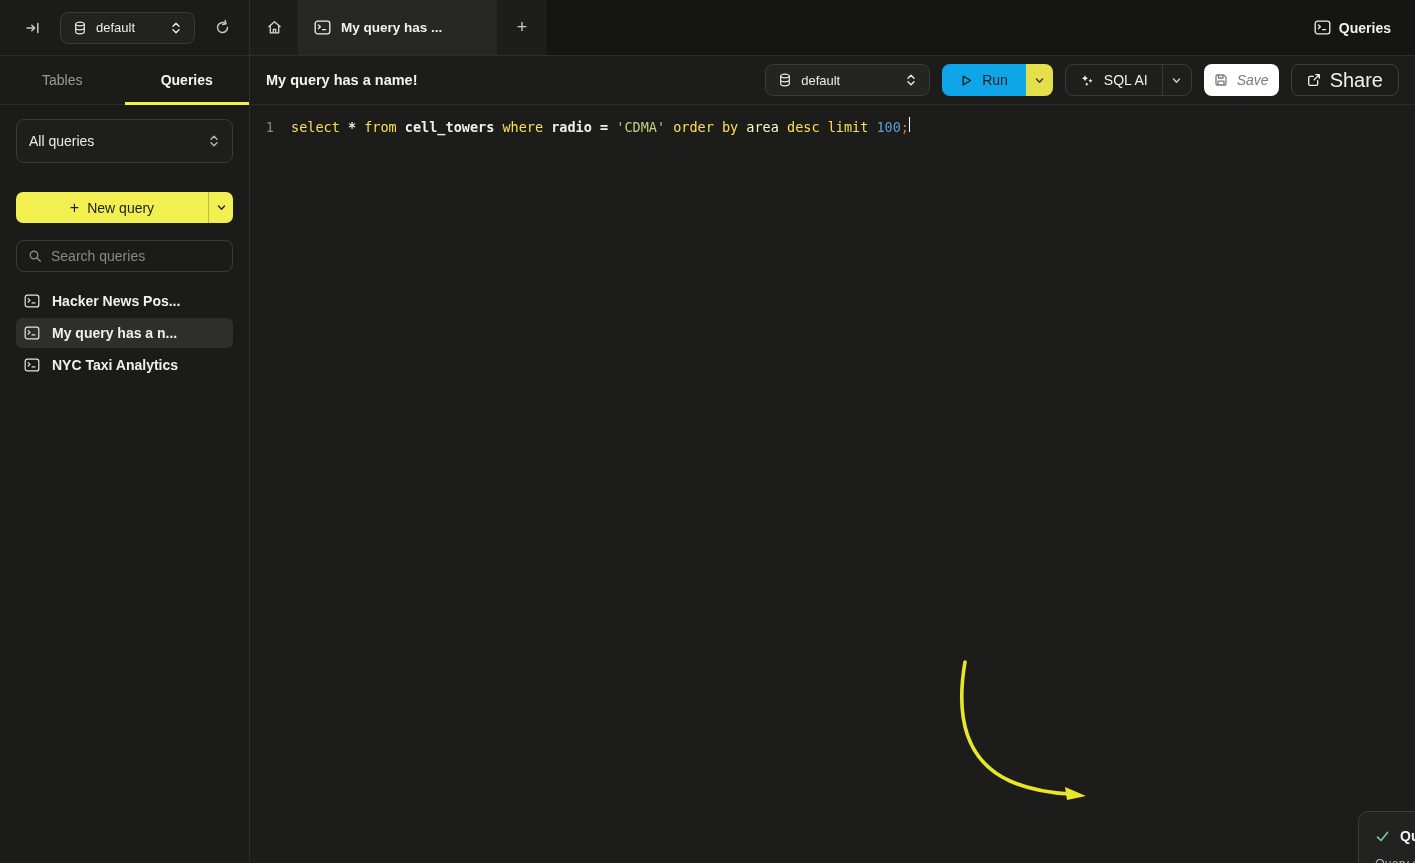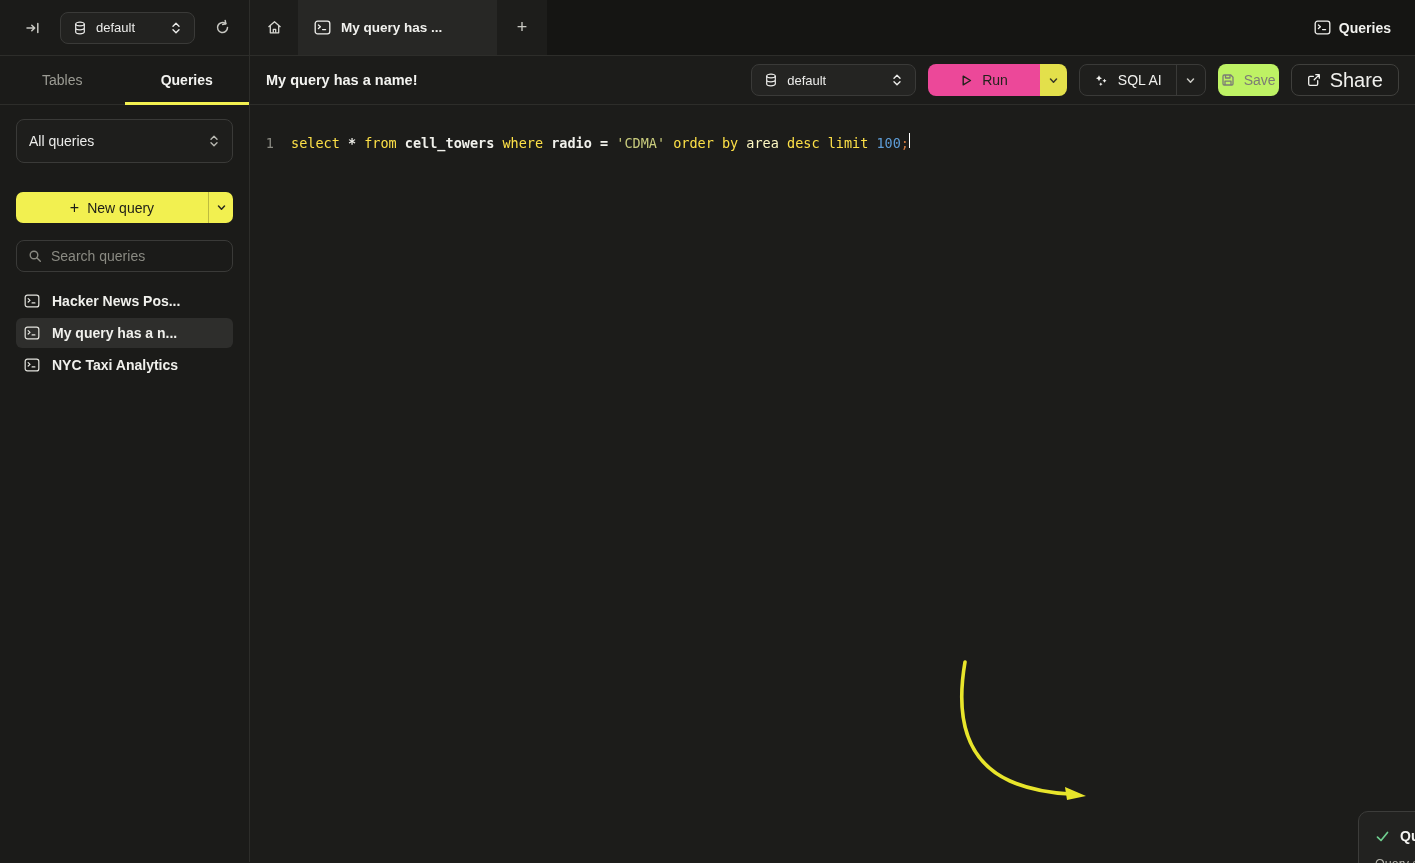--- a/index.html
+++ b/index.html
@@ -21,21 +21,21 @@
   .tabstrip { display:flex; align-items:stretch; }
   .home-btn { width:48px; display:flex; align-items:center; justify-content:center; background:#1d1d1b; color:#d8d8d2; cursor:pointer; border:none; }
   .editor-tab { width:199px; display:flex; align-items:center; gap:10px; padding:0 16px; background:#272725; color:#f1f1ee; font-size:13.5px; font-weight:600; cursor:pointer; }
   .newtab-btn { width:50px; display:flex; align-items:center; justify-content:center; background:#1d1d1b; color:#c9c9c3; font-size:18px; cursor:pointer; border:none; }
   .topbar-spacer { flex:1; background:#151513; }
   .topbar-right { display:flex; align-items:center; gap:8px; padding:0 24px; background:#151513; color:#f1f1ee; font-size:14px; font-weight:600; }
 
   
   .shell { display:flex; height:806px; }
   .sidebar { width:250px; flex:0 0 250px; background:#1b1b19; border-right:1px solid #2d2d2a; display:flex; flex-direction:column; }
-  .main { flex:1; display:flex; flex-direction:column; position:relative; background:#1c1c1a;gap:16px; }
+  .main { flex:1; display:flex; flex-direction:column; position:relative; background:#1c1c1a; }
 
   
   .side-tabs { display:flex; height:49px; border-bottom:1px solid #2d2d2a; }
   .side-tab { flex:1; display:flex; align-items:center; justify-content:center; font-size:14px; color:#9c9c94; cursor:pointer; position:relative; background:none; border:none; font-family:inherit; }
   .side-tab.active { color:#f3f3f0; font-weight:600; }
   .side-tab.active::after { content:""; position:absolute; left:0; right:0; bottom:-1px; height:3px; background:#f2f050; }
   .side-body { padding:14px 16px; display:flex; flex-direction:column; }
   .filter-select { display:flex; align-items:center; height:44px; padding:0 12px; border:1px solid #3a3a38; border-radius:8px; background:#1e1e1c; color:#ececea; font-size:14px; cursor:pointer; }
   .filter-select .updown { margin-left:auto; color:#b9b9b2; }
   .newquery-wrap { display:flex; margin-top:29px; height:31px; border-radius:7px; overflow:hidden; cursor:pointer; }
@@ -48,26 +48,26 @@
   .query-item { display:flex; align-items:center; gap:12px; height:30px; padding:0 8px; border-radius:6px; color:#f0f0ec; font-size:14px; font-weight:600; cursor:pointer; background:none; border:none; font-family:inherit; text-align:right; }
   .query-item.selected { background:#2e2e2c; }
   .query-item .q-icon { color:#e4e4de; }
 
   
   .main-toolbar { height:49px; display:flex; align-items:center; padding:0 16px; border-bottom:1px solid #2d2d2a; }
   .query-title { font-size:14.5px; font-weight:600; color:#f3f3f0; }
   .toolbar-right { margin-left:auto; display:flex; align-items:center; gap:12px; }
   .main-toolbar .select-pill { width:165px; background:#242422; }
   .run-split { display:flex; height:32px; border-radius:8px; overflow:hidden; }
-  .run-main { display:flex; align-items:center; gap:9px; padding:0 32px; background:#ec4899; color:#23231c; font-size:14px; font-weight:500; border:none; font-family:inherit; cursor:pointer;justify-content:flex-end; }
+  .run-main { display:flex; align-items:center; gap:9px; padding:0 18px; background:#0ea5e9; color:#23231c; font-size:14px; font-weight:500; border:none; font-family:inherit; cursor:pointer;justify-content:flex-end; }
   .run-caret { width:27px; display:flex; align-items:center; justify-content:center; background:#e3e04b; border:none; color:#3a3a28; cursor:pointer; }
   .ai-split { display:flex; height:32px; border:1px solid #3a3a38; border-radius:8px; overflow:hidden; background:#1f1f1d; }
   .ai-main { display:flex; align-items:center; gap:9px; padding:0 14px; background:transparent; color:#f1f1ee; font-size:14px; font-weight:500; border:none; font-family:inherit; cursor:pointer; }
   .ai-caret { width:29px; display:flex; align-items:center; justify-content:center; background:transparent; border:none; border-left:1px solid #3a3a38; color:#c9c9c3; cursor:pointer; }
-  .save-btn { display:flex; align-items:center; gap:9px; height:32px; padding:0 3px; background:#bef264; border:none; border-radius:8px; color:#7c7c75; font-size:14px; font-weight:500; font-family:inherit; cursor:not-allowed; }
+  .save-btn { display:flex; align-items:center; gap:9px; height:32px; padding:0 10px; background:#ffffff; border:none; border-radius:8px; color:#7c7c75; font-size:14px; font-weight:500; font-family:inherit; cursor:not-allowed;font-style:italic; }
   .share-btn { display:flex; align-items:center; gap:9px; height:32px; padding:0 15px; background:transparent; border:1px solid #3f3f3c; border-radius:8px; color:#f1f1ee; font-size:20px; font-weight:500; font-family:inherit; cursor:pointer; }
 
   
   .editor { flex:1; position:relative; padding-top:12px; font-family:"DejaVu Sans Mono","Liberation Mono",monospace; font-size:13.5px; }
   .code-line { display:flex; line-height:21px; }
   .gutter { width:41px; flex:0 0 41px; text-align:right; padding-right:17px; color:#8a8a82; }
   .code-text { white-space:pre; }
   .tok.kw   { color:#fde047; }
   .tok.pl   { color:#e8e8e4; }
   .tok.op   { color:#f0f0eb; font-weight:bold; }

